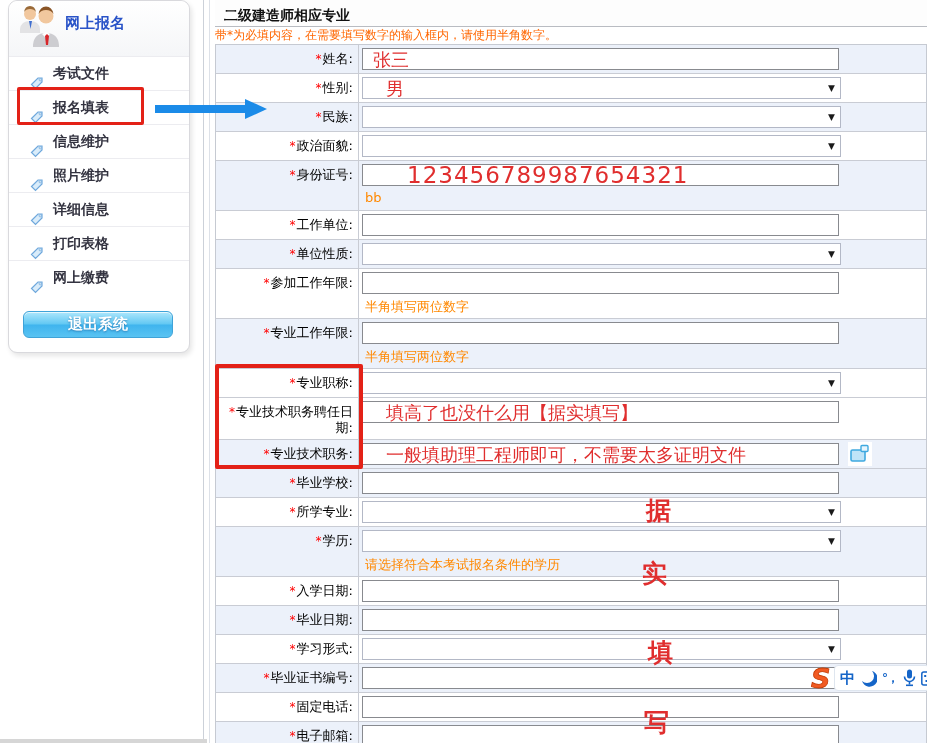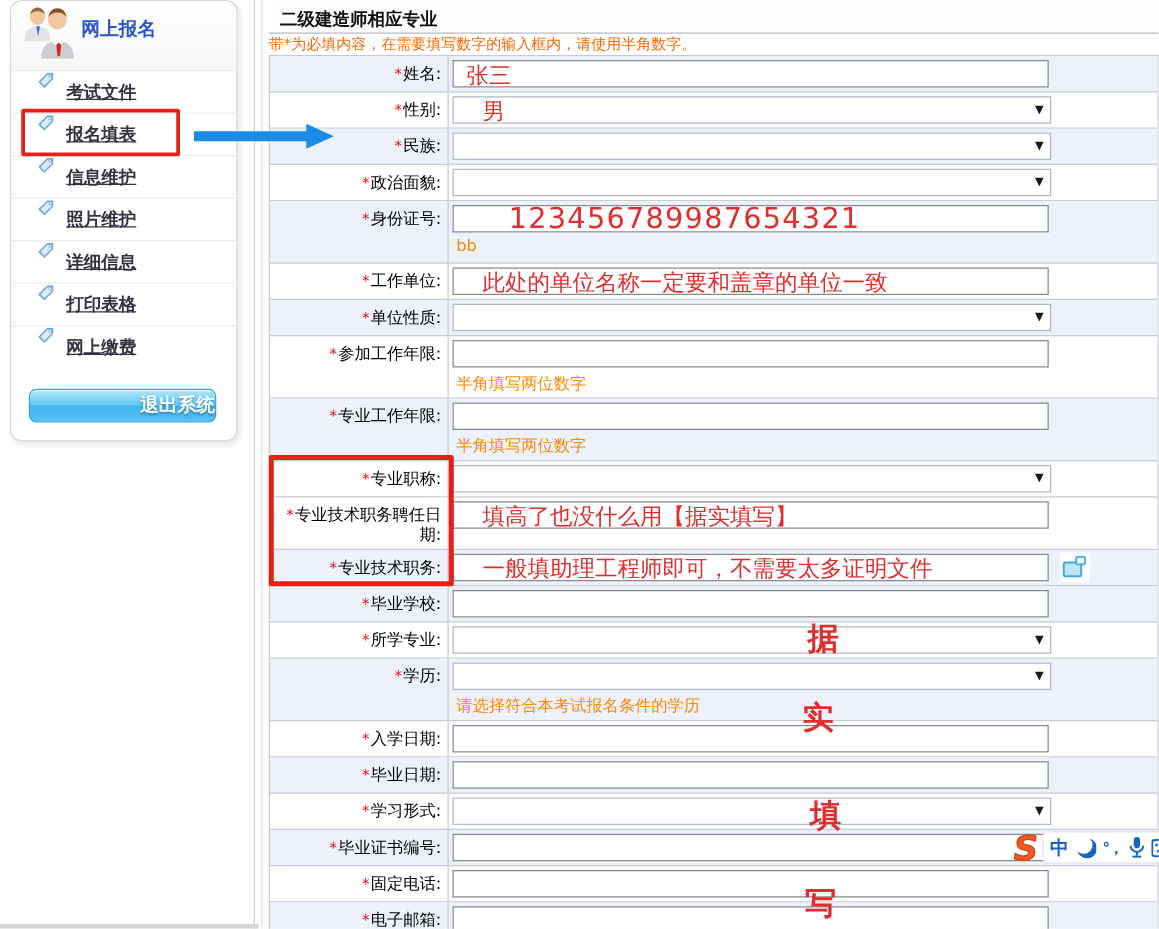--- a/index.html
+++ b/index.html
@@ -14,28 +14,28 @@
   #sidebar-header { position:relative; height:55px;
              background:linear-gradient(#ffffff, #f5f6f8);
              border-radius:9px 9px 0 0; }
   #sidebar-header .title { position:absolute; left:56px; top:13px;
              color:#2953c8; font-weight:bold; font-size:15px; }
   #people-icon { position:absolute; left:8px; top:2px; }
   #sidebar-menu { list-style:none; }
   .menu-item { height:34px; line-height:34px; padding-left:21px;
              border-top:1px solid #ececf0; cursor:pointer;
              font-size:14px; font-weight:bold; color:#333340;
-             display:flex; align-items:flex-start;text-decoration:underline; }
+             display:flex; align-items:flex-end; }
   .menu-item .tag-icon { margin-right:9px; display:inline-flex; }
   #logout-btn { position:absolute; left:14px; top:310px; width:150px; height:27px;
              border:1px solid #3fa3d8; border-radius:6px;
              background:linear-gradient(#aee7fc 0%, #62c8f3 48%, #3fb4ee 52%, #59c3f2 100%);
              color:#ffffff; font-size:15px; font-weight:bold;
              text-shadow:0 1px 2px rgba(20,80,140,.55); cursor:pointer;
-             box-shadow:inset 0 1px 0 rgba(255,255,255,.7);text-align:right; }
+             box-shadow:inset 0 1px 0 rgba(255,255,255,.7); }
 
   
   .vline { position:absolute; top:0; width:1px; height:743px; background:#ccd1d9; }
   #vline1 { left:203px; }
   #vline2 { left:209px; background:#dde1e8; }
   #bottom-left-strip { position:absolute; left:0; top:739px; width:207px; height:4px;
              background:#d6d6d6; }
 
   
   #main { position:absolute; left:215px; top:0; width:712px; height:587px; }
@@ -220,21 +220,21 @@
               <span class="sel-arrow">▼</span>
             </div>
           </div>
         </div>
         <div class="form-row bg-alt h-note">
           <div class="label-cell"><span class="req">*</span><span>身份证号:</span></div>
           <div class="field-cell"><input class="text-input" type="text" style=""><div class="field-note">bb</div><span class="row-annotation big">123456789987654321</span></div>
         </div>
         <div class="form-row h-simple">
           <div class="label-cell"><span class="req">*</span><span>工作单位:</span></div>
-          <div class="field-cell"><input class="text-input" type="text" style=""><span class="row-annotation">此处的单位名称一定要和盖章的单位一致</span></div>
+          <div class="field-cell"><input class="text-input" type="text" style=""></div>
         </div>
         <div class="form-row bg-alt h-simple">
           <div class="label-cell"><span class="req">*</span><span>单位性质:</span></div>
           <div class="field-cell">
             <div class="select-box">
               <span class="sel-arrow">▼</span>
             </div>
           </div>
         </div>
         <div class="form-row h-note">

